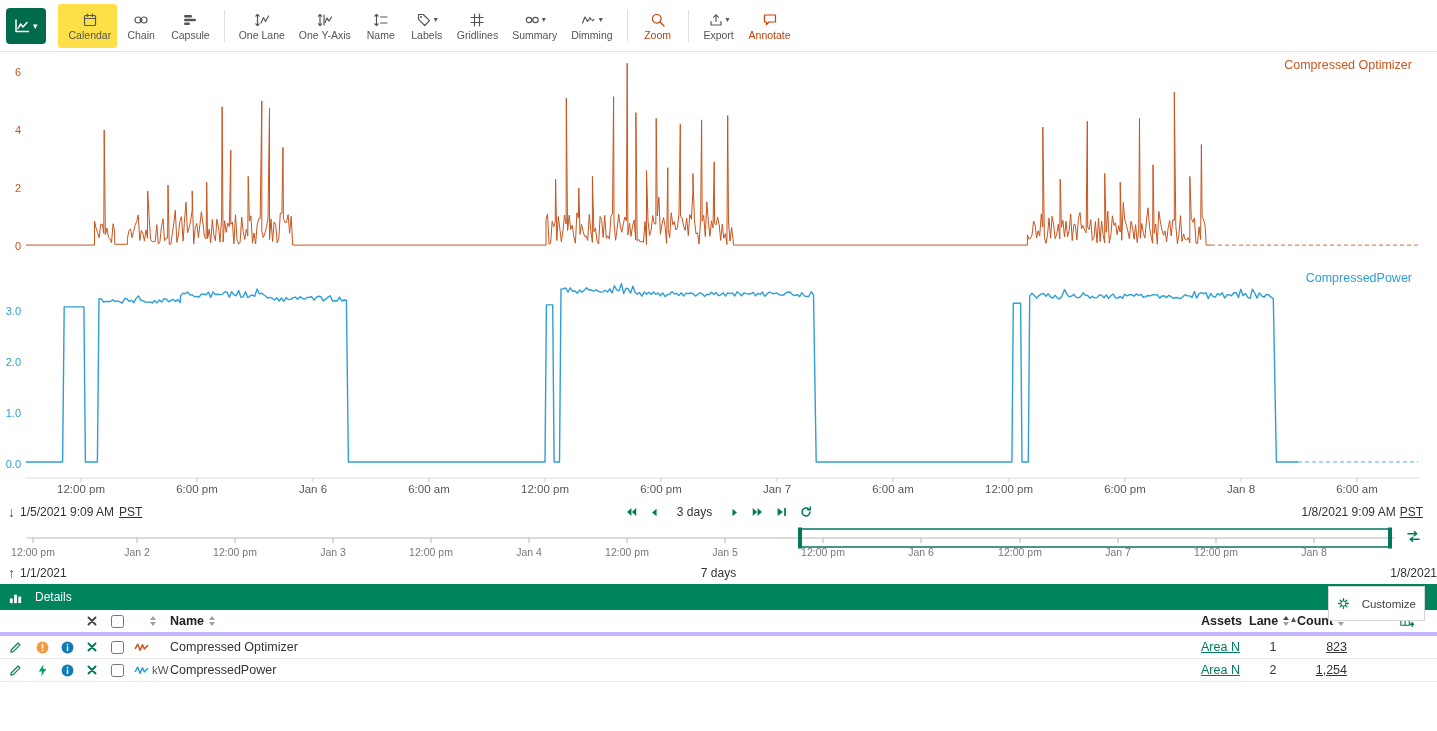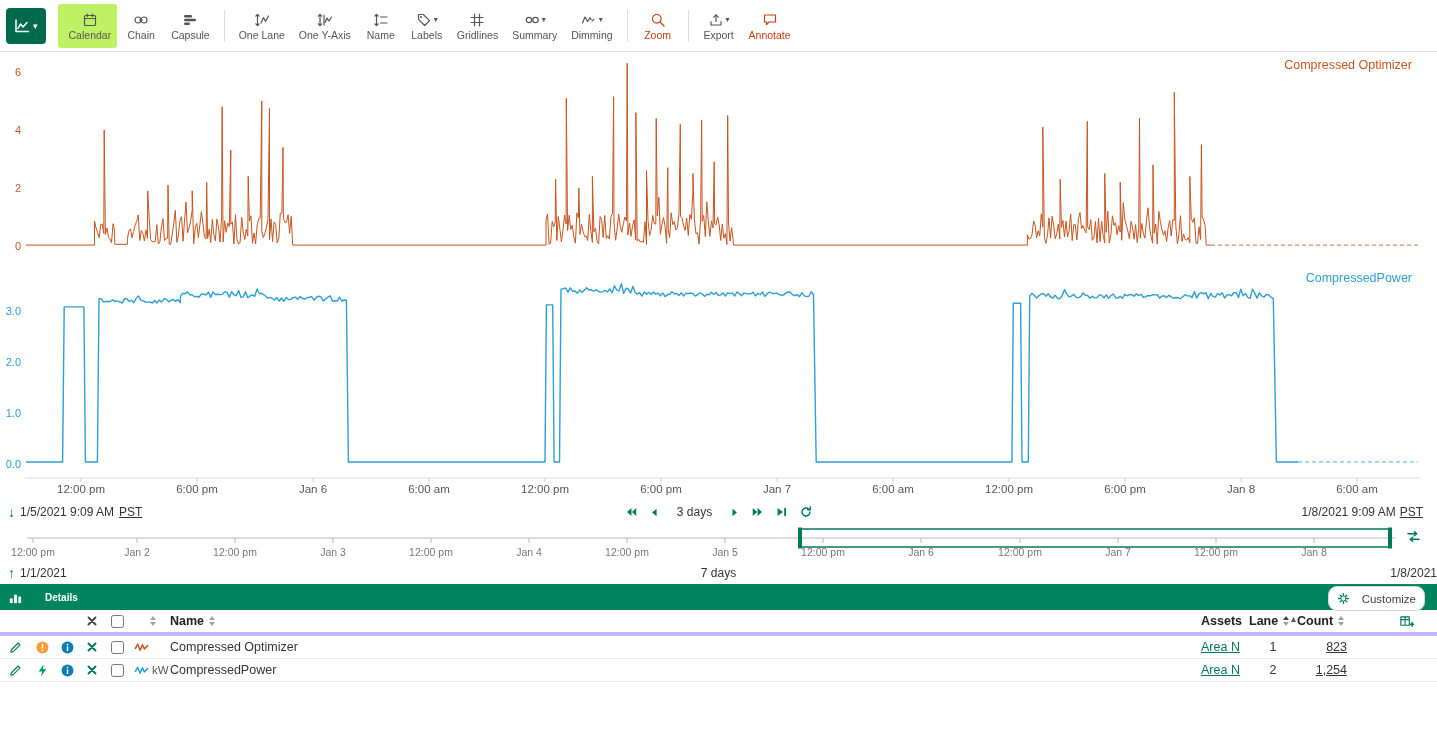--- a/index.html
+++ b/index.html
@@ -8,21 +8,21 @@
 
   
   .toolbar{height:52px;display:flex;align-items:center;gap:2px;padding:0 6px;
     border-bottom:1px solid #e3e3e3;box-sizing:border-box;background:#fff;}
   .main-btn{display:flex;align-items:center;gap:3px;background:#006a4d;border:none;border-radius:4px;
     height:36px;padding:0 8px;margin-right:10px;cursor:pointer;}
   .main-btn .caret{color:#fff;font-size:9px;}
   .tbtn{display:flex;flex-direction:column;align-items:center;justify-content:center;gap:2px;
     min-width:44px;height:44px;padding:2px 6px;background:transparent;border:none;border-radius:3px;
     cursor:pointer;color:#555;}
-  .tbtn.selected{background:#bef264;padding-left:11px;}
+  .tbtn.selected{background:#fde047;padding-left:11px;}
   .tbtn.disabled{color:#c2410c;cursor:default;}
   .tbtn .ticon{display:flex;align-items:center;gap:2px;height:17px;}
   .tbtn .tlabel{font-size:10.5px;line-height:10px;white-space:nowrap;}
   .tbtn .caret{font-size:8px;}
   .sep{width:1px;height:32px;background:#ddd;margin:0 6px;}
   .titems{display:flex;align-items:center;gap:2px;}
 
   svg.icon{display:block;}
 
   
@@ -44,23 +44,23 @@
   .tl-icon{position:absolute;right:16px;top:5px;color:#00795c;cursor:pointer;}
 
   .range-labels{height:22px;display:flex;align-items:center;font-size:12px;position:relative;}
   .rl-left{position:absolute;left:8px;display:flex;align-items:center;gap:5px;}
   .rl-center{margin:0 auto;color:#333;}
   .rl-right{position:absolute;right:0;}
 
   
   .details-bar{height:26px;background:#00845e;display:flex;align-items:center;padding:0 8px;
     color:#fff;position:relative;}
-  .details-bar .dtitle{font-size:10px;font-weight:bold;margin-left:22px;}
-  .customize{position:absolute;right:12px;top:2px;height:25px;display:flex;align-items:center;gap:12px;
-    background:#fff;border:1px solid #d5d5d5;border-radius:9px;padding:0 8px;font-size:11.5px;color:#444;
+  .details-bar .dtitle{font-size:12px;font-weight:normal;margin-left:12px;}
+  .customize{position:absolute;right:12px;top:2px;height:35px;display:flex;align-items:center;gap:12px;
+    background:#fff;border:1px solid #d5d5d5;border-radius:0;padding:0 8px;font-size:11.5px;color:#444;
     cursor:pointer;font-family:inherit;}
 
   .thead,.trow{display:grid;
     grid-template-columns:30px 25px 25px 24px 26px 40px 1fr 96px 48px 78px 62px;
     align-items:center;box-sizing:border-box;}
   .thead{height:26px;border-bottom:4px solid #c4b5fd;font-size:12.5px;font-weight:bold;color:#222;}
   .trow{height:23px;border-bottom:1px solid #ebebeb;font-size:12.5px;}
   .cell{display:flex;align-items:center;}
   .c-center{justify-content:center;}
   .c-right{justify-content:flex-end;padding-right:28px;text-decoration:underline;}

